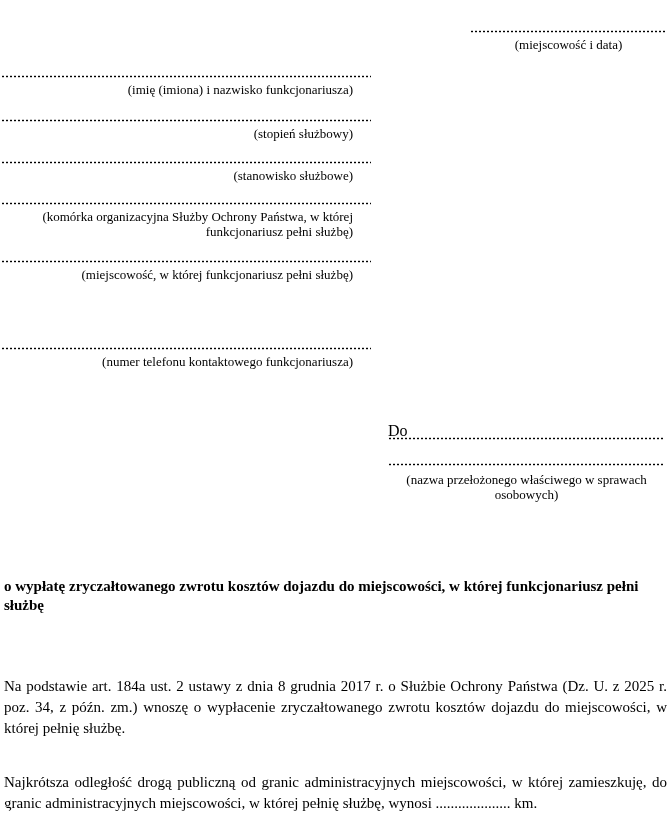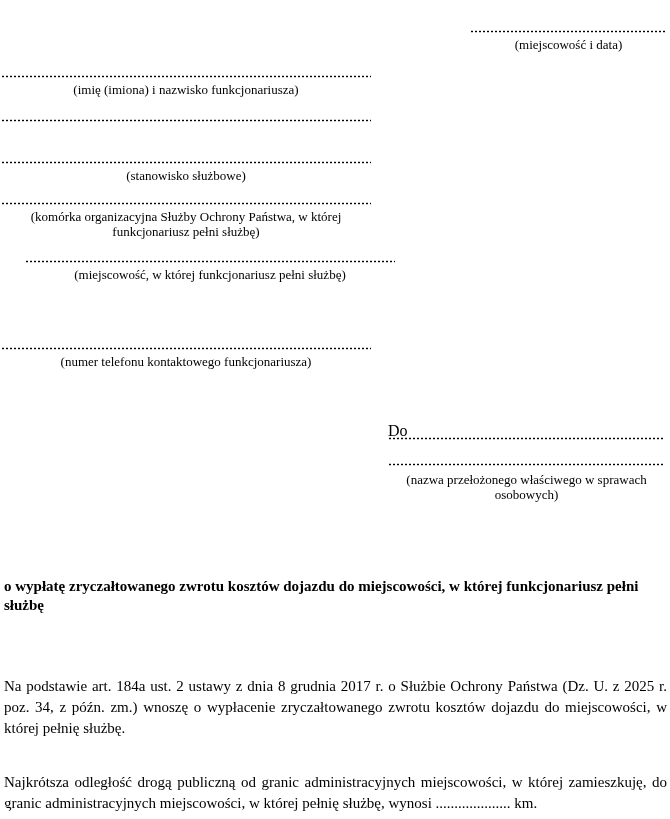--- a/index.html
+++ b/index.html
@@ -37,26 +37,26 @@
     top: 30px;
     left: 470px;
     right: 3px;
   }
   
   .fgroup {
     position: absolute;
     left: 1px;
     width: 370px;
   }
-  .fgroup .flabel { padding: 0 18px; }
+  .fgroup .flabel { padding: 0 18px; text-align: right; }
   .fg1 { top: 75px; }
   .fg2 { top: 119px; }
   .fg3 { top: 161px; }
   .fg4 { top: 202px; font-family: Liberation Serif, serif; }
-  .fg5 { top: 260px; padding-left: 24px; }
+  .fg5 { top: 260px; }
   .fg6 { top: 303px; }
   .fg7 { top: 347px; }
   
   .addressee {
     position: absolute;
     top: 385px;
     left: 388px;
     right: 5px;
     height: 125px;
   }
@@ -112,20 +112,21 @@
     <div class="dots"></div>
     <div class="flabel">(miejscowość i data)</div>
   </div>
 
   <div class="fgroup fg1">
     <div class="dots"></div>
     <div class="flabel">(imię (imiona) i nazwisko funkcjonariusza)</div>
   </div>
   <div class="fgroup fg2">
     <div class="dots"></div>
+    <div class="flabel">(stopień służbowy)</div>
   </div>
   <div class="fgroup fg3">
     <div class="dots"></div>
     <div class="flabel">(stanowisko służbowe)</div>
   </div>
   <div class="fgroup fg4">
     <div class="dots"></div>
     <div class="flabel">(komórka organizacyjna Służby Ochrony Państwa, w której funkcjonariusz pełni służbę)</div>
   </div>
   <div class="fgroup fg5">

